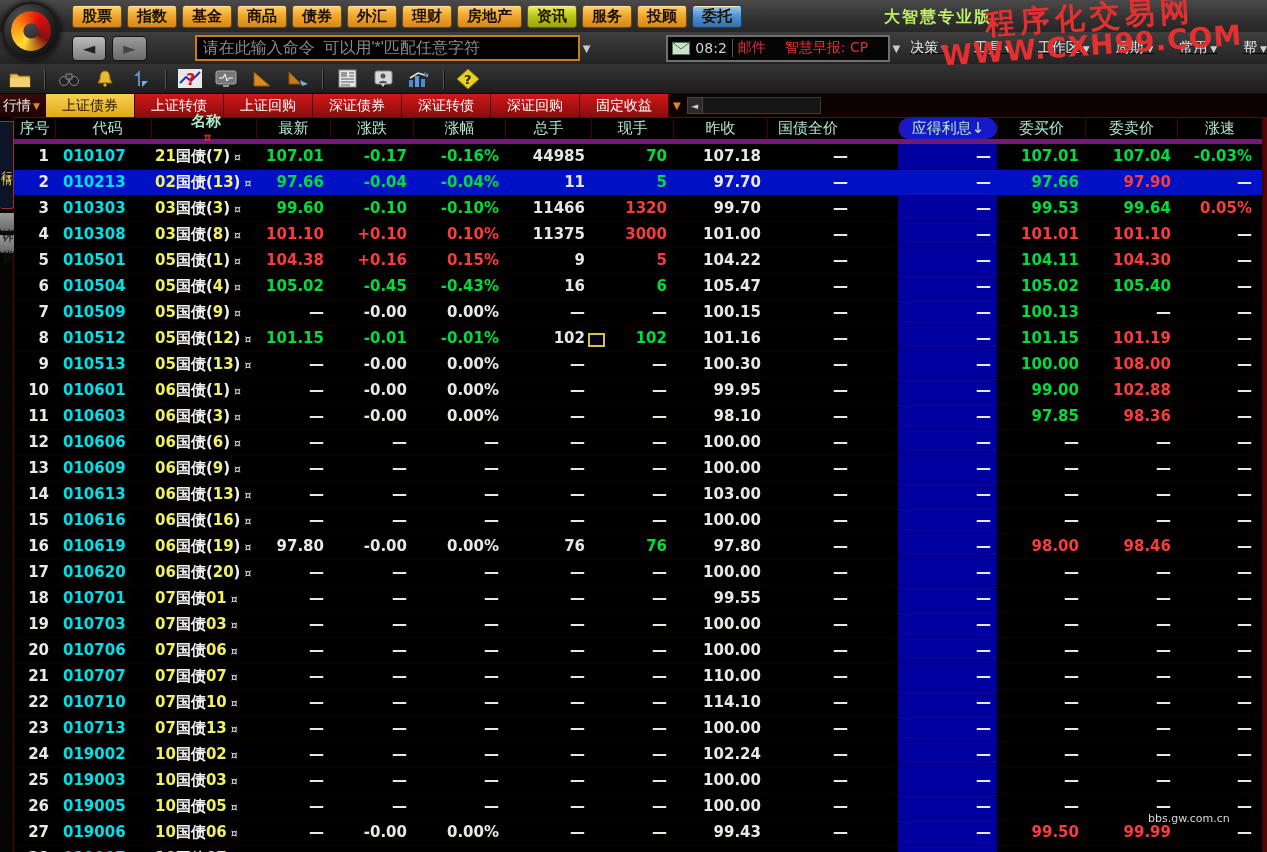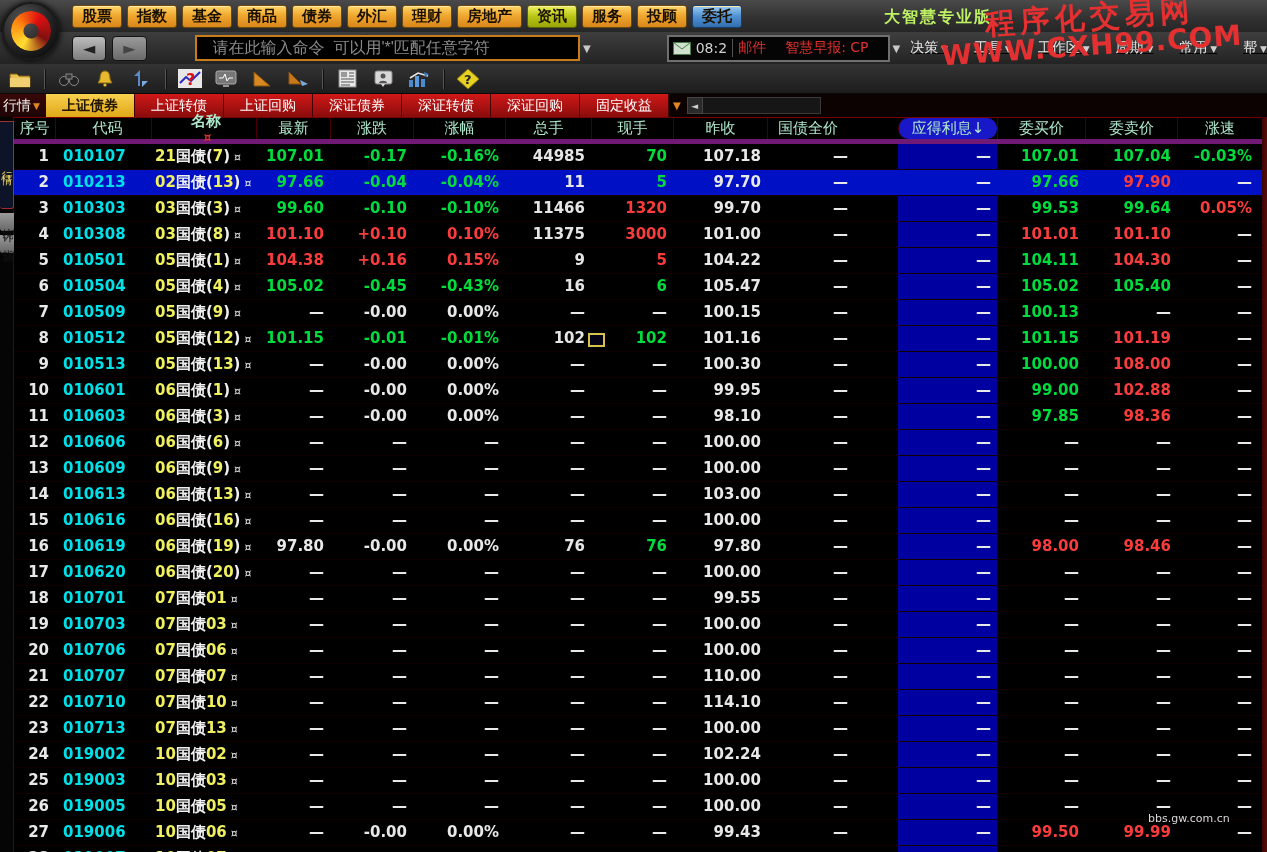--- a/index.html
+++ b/index.html
@@ -29,21 +29,21 @@
     letter-spacing:2px;z-index:3;margin-left:16px;}
   .wm-cxh{position:absolute;right:26px;top:2px;z-index:30;color:#e43030;font-weight:bold;
     transform:rotate(-4deg);text-align:center;pointer-events:none;line-height:1.0;}
   .wm-cxh .l1{font-size:30px;letter-spacing:5px;}
   .wm-cxh .l2{font-size:28px;letter-spacing:1px;}
   .navbtn{width:36px;height:25px;border-radius:4px;margin-right:6px;border:1px solid #141414;
     background:linear-gradient(#bdbdbd,#7d7d7d);display:flex;align-items:center;justify-content:center;
     font-size:16px;color:#222;cursor:pointer;}
   .navbtn.fwd{background:linear-gradient(#9a9a9a,#6a6a6a);color:#444;}
   .cmd{width:404px;height:26px;margin-left:42px;background:#000;border:2px solid #c87c1c;
-    color:#d8d8d8;font-size:16px;padding:0 16px;outline:none;}
+    color:#d8d8d8;font-size:16px;padding:0 6px;outline:none;}
   .cmd::placeholder{color:#8a8a8a;}
   .cmd-drop{color:#c8c8c8;font-size:10px;margin-left:3px;cursor:pointer;}
   .statusbox{margin-left:76px;width:234px;height:27px;border:2px solid #6f6f6f;background:#050505;
     display:flex;align-items:center;padding:0 4px;gap:5px;}
   .mail-ic{width:18px;height:13px;flex:none;}
   .st-time{color:#cfd3cf;font-size:14px;}
   .st-sep{width:1px;height:18px;background:#555;}
   .st-mail{color:#e03030;font-size:14px;cursor:pointer;text-align:right;}
   .st-report{color:#e03030;font-size:14px;margin-left:14px;cursor:pointer;white-space:nowrap;}
   .menus{display:flex;align-items:center;margin-left:10px;gap:26px;text-decoration:underline;}
@@ -59,21 +59,21 @@
 
   
   .tabrow{position:absolute;left:0;top:94px;width:1267px;height:23px;background:#0d0202;
     display:flex;align-items:stretch;}
   .corner{width:46px;display:flex;align-items:center;padding-left:3px;color:#f0f0f0;font-size:14px;
     background:linear-gradient(#3a0808,#1c0404);}
   .corner .car{color:#e08820;font-size:9px;margin-left:2px;}
   .tab{width:89px;display:flex;align-items:center;justify-content:center;font-size:14px;
     color:#fff;background:linear-gradient(#d01818,#8a0c0c);border-right:1px solid #400000;
     cursor:pointer;}
-  .tab.active{background:linear-gradient(#f8d050,#e0a818);color:#201400;font-weight:bold;}
+  .tab.active{background:linear-gradient(#f8d050,#e0a818);color:#201400;font-weight:normal;}
   .tab-drop{display:flex;align-items:center;color:#e08820;font-size:10px;padding:0 4px;cursor:pointer;}
   .hscroll{display:flex;align-items:center;margin-left:2px;}
   .hs-btn{width:16px;height:17px;background:#2a2a2a;border:1px solid #444;color:#cfcfcf;
     font-size:9px;display:flex;align-items:center;justify-content:center;cursor:pointer;}
   .hs-track{width:118px;height:17px;background:#161616;border:1px solid #3a3a3a;border-left:none;}
 
   
   .content{position:absolute;left:0;top:117px;width:1267px;height:735px;}
   .sidebar{position:absolute;left:0;top:0;width:14px;height:735px;background:#050505;
     border-right:1px solid #5a0000;}

